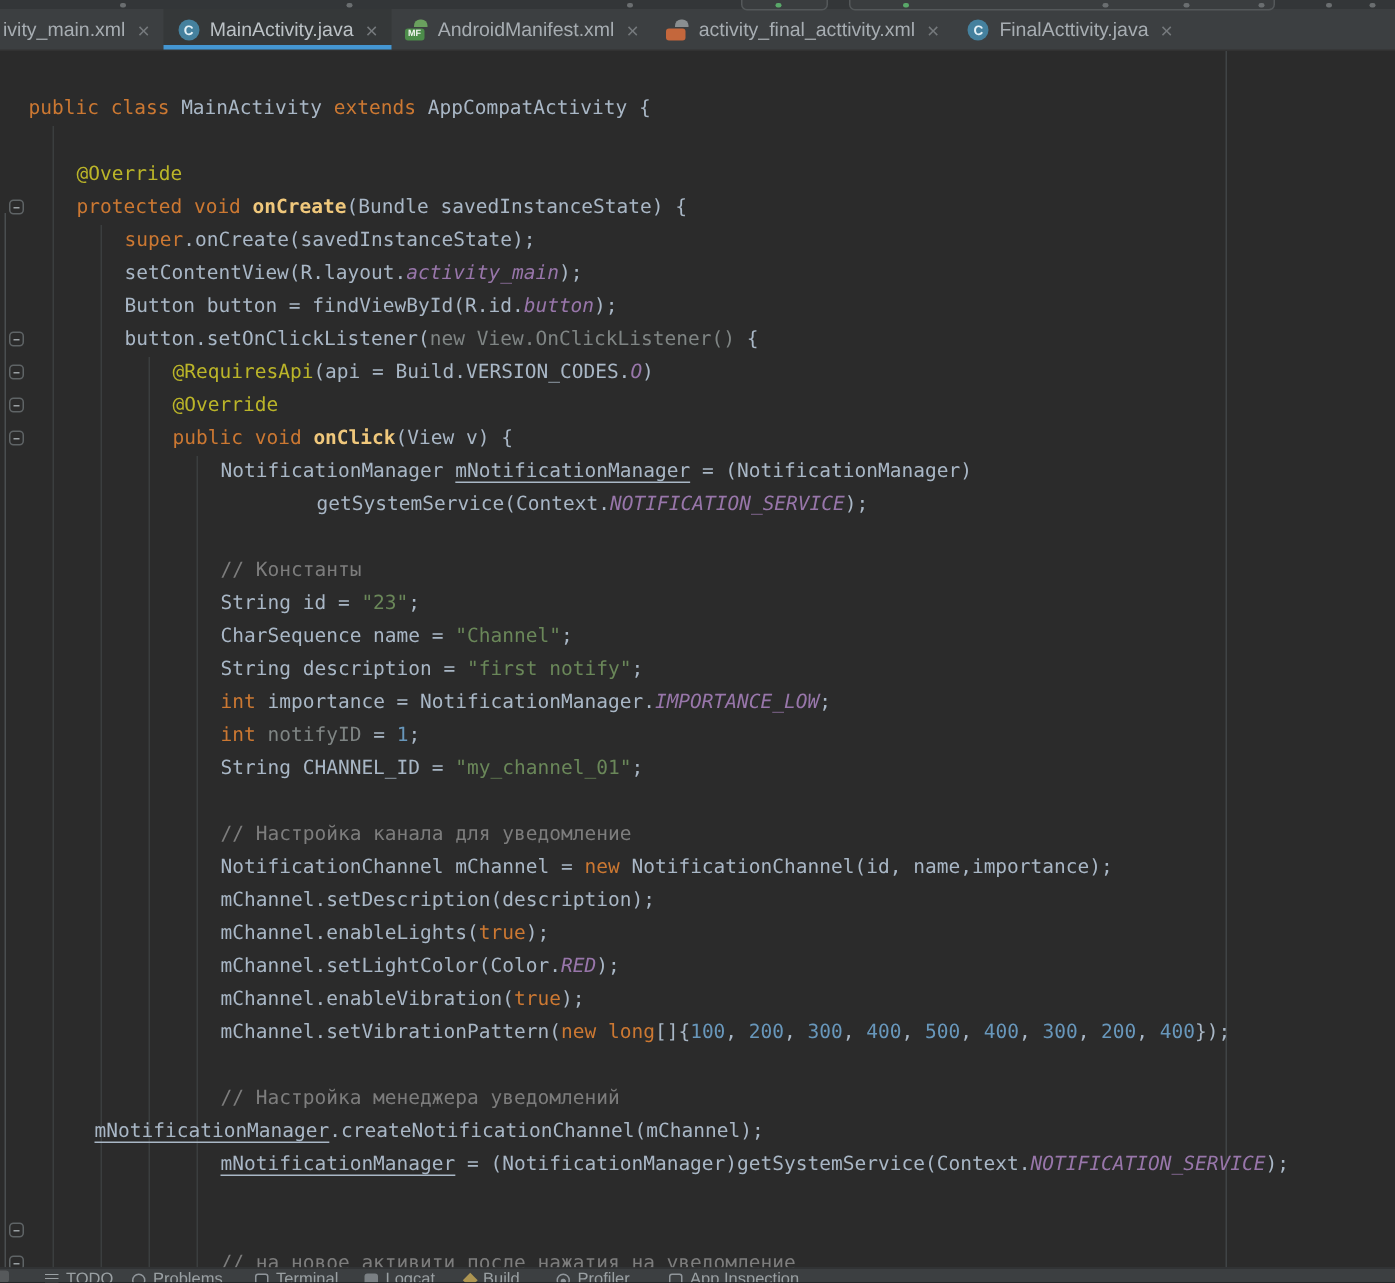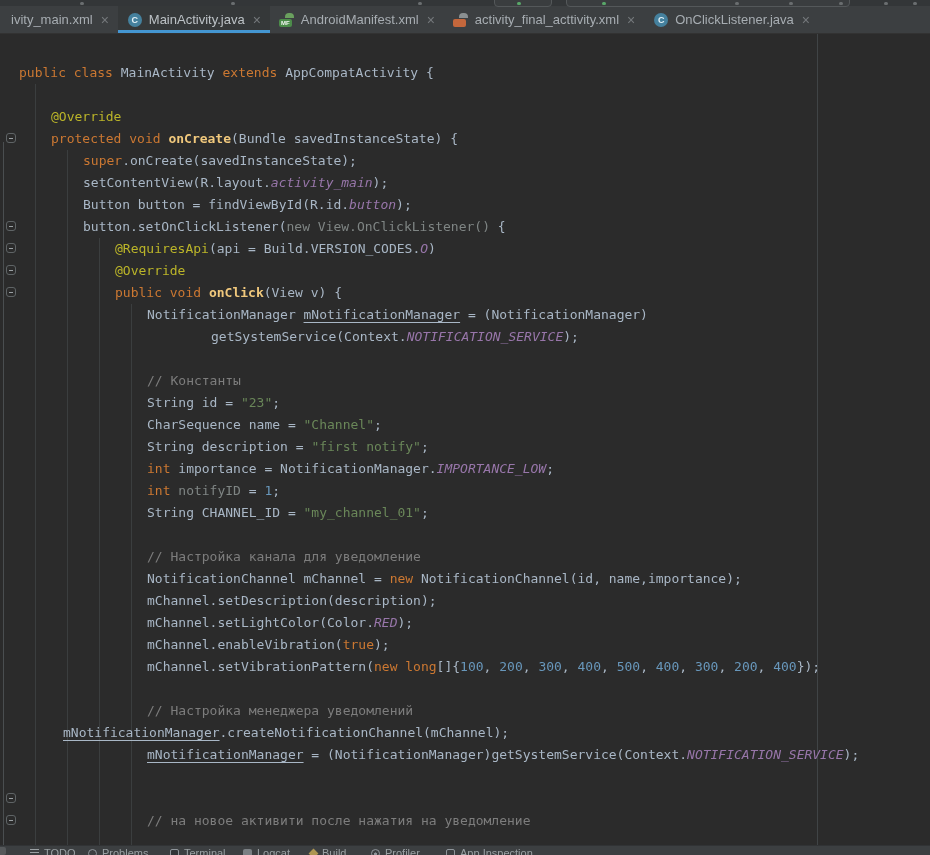--- a/index.html
+++ b/index.html
@@ -7,21 +7,21 @@
           font-family:"Liberation Sans",sans-serif;}
 
   
   .topstrip{position:absolute;left:0;top:0;width:930px;height:6px;background:#333638;z-index:5;}
   .frag-box{position:absolute;top:-5px;height:10px;border:1px solid #54585a;border-radius:4px;background:#3a3d3f;}
   .frag-dot{position:absolute;width:4px;height:3px;top:2px;border-radius:2px;background:#6a6e70;}
   .frag-dot.green{background:#59a869;}
 
   
   .tabbar{position:absolute;left:0;top:6px;width:930px;height:28px;background:#3c3f41;
-          display:flex;align-items:stretch;border-bottom:1px solid #323232;box-sizing:border-box;z-index:4;padding-left:9px;}
+          display:flex;align-items:stretch;border-bottom:1px solid #323232;box-sizing:border-box;z-index:4;}
   .tab{position:relative;display:flex;align-items:center;gap:6px;padding:0 9px;cursor:default;
        color:#a7adb2;font-size:13px;white-space:nowrap;}
   .tab.active{background:#353839;color:#bcc2c6;}
   .tab.active::after{content:"";position:absolute;left:0;right:0;bottom:0;height:3px;background:#4496d2;}
   .tab .close{color:#75797c;font-size:14px;line-height:14px;margin-left:2px;}
   .tab.first{padding-left:2px;}
 
   
   .tic{position:relative;width:16px;height:16px;flex:0 0 16px;}
   .cls-circle{position:absolute;left:1px;top:1px;width:14px;height:14px;border-radius:50%;
@@ -119,21 +119,21 @@
           <span class="droid-head"></span>
           <span class="badge"></span>
         </span>
         <span>activity_final_acttivity.xml</span>
         <span class="close">×</span>
       </div>
       <div class="tab">
         <span class="tic">
           <span class="cls-circle">C</span>
         </span>
-        <span>OnClickListener.java</span>
+        <span>FinalActtivity.java</span>
         <span class="close">×</span>
       </div>
     </div>
 
   <div class="editor">
     <div class="foldline" style="left:3px;top:108px;height:703px;"></div>
     <div class="guide" style="left:35px;top:50px;height:761px;"></div>
     <div class="guide" style="left:67px;top:116px;height:695px;"></div>
     <div class="guide" style="left:99px;top:204px;height:607px;"></div>
     <div class="guide" style="left:131px;top:270px;height:541px;"></div>
@@ -158,20 +158,21 @@
         <div class="line"><span class="txt" style="margin-left: 147px;"><span class="tok plain">String id = </span><span class="tok str">"23"</span><span class="tok plain">;</span></span></div>
         <div class="line"><span class="txt" style="margin-left: 147px;"><span class="tok plain">CharSequence name = </span><span class="tok str">"Channel"</span><span class="tok plain">;</span></span></div>
         <div class="line"><span class="txt" style="margin-left: 147px;"><span class="tok plain">String description = </span><span class="tok str">"first notify"</span><span class="tok plain">;</span></span></div>
         <div class="line"><span class="txt" style="margin-left: 147px;"><span class="tok kw">int </span><span class="tok plain">importance = NotificationManager.</span><span class="tok const">IMPORTANCE_LOW</span><span class="tok plain">;</span></span></div>
         <div class="line"><span class="txt" style="margin-left: 147px;"><span class="tok kw">int </span><span class="tok dim">notifyID</span><span class="tok plain"> = </span><span class="tok num">1</span><span class="tok plain">;</span></span></div>
         <div class="line"><span class="txt" style="margin-left: 147px;"><span class="tok plain">String CHANNEL_ID = </span><span class="tok str">"my_channel_01"</span><span class="tok plain">;</span></span></div>
         <div class="line"><span class="txt" style="margin-left: 147px;"></span></div>
         <div class="line"><span class="txt" style="margin-left: 147px;"><span class="tok com">// Настройка канала для уведомление</span></span></div>
         <div class="line"><span class="txt" style="margin-left: 147px;"><span class="tok plain">NotificationChannel mChannel = </span><span class="tok kw">new </span><span class="tok plain">NotificationChannel(id, name,importance);</span></span></div>
         <div class="line"><span class="txt" style="margin-left: 147px;"><span class="tok plain">mChannel.setDescription(description);</span></span></div>
+        <div class="line"><span class="txt" style="margin-left: 147px;"><span class="tok plain">mChannel.enableLights(</span><span class="tok kw">true</span><span class="tok plain">);</span></span></div>
         <div class="line"><span class="txt" style="margin-left: 147px;"><span class="tok plain">mChannel.setLightColor(Color.</span><span class="tok const">RED</span><span class="tok plain">);</span></span></div>
         <div class="line"><span class="txt" style="margin-left: 147px;"><span class="tok plain">mChannel.enableVibration(</span><span class="tok kw">true</span><span class="tok plain">);</span></span></div>
         <div class="line"><span class="txt" style="margin-left: 147px;"><span class="tok plain">mChannel.setVibrationPattern(</span><span class="tok kw">new long</span><span class="tok plain">[]{</span><span class="tok num">100</span><span class="tok plain">, </span><span class="tok num">200</span><span class="tok plain">, </span><span class="tok num">300</span><span class="tok plain">, </span><span class="tok num">400</span><span class="tok plain">, </span><span class="tok num">500</span><span class="tok plain">, </span><span class="tok num">400</span><span class="tok plain">, </span><span class="tok num">300</span><span class="tok plain">, </span><span class="tok num">200</span><span class="tok plain">, </span><span class="tok num">400</span><span class="tok plain">});</span></span></div>
         <div class="line"><span class="txt" style="margin-left: 147px;"></span></div>
         <div class="line"><span class="txt" style="margin-left: 147px;"><span class="tok com">// Настройка менеджера уведомлений</span></span></div>
         <div class="line"><span class="txt" style="margin-left: 63px;"><span class="tok und">mNotificationManager</span><span class="tok plain">.createNotificationChannel(mChannel);</span></span></div>
         <div class="line"><span class="txt" style="margin-left: 147px;"><span class="tok und">mNotificationManager</span><span class="tok plain"> = (NotificationManager)getSystemService(Context.</span><span class="tok const">NOTIFICATION_SERVICE</span><span class="tok plain">);</span></span></div>
         <div class="line"><span class="txt" style="margin-left: 147px;"></span></div>
         <div class="line"><span class="foldmark"></span></div>
         <div class="line"><span class="foldmark"></span><span class="txt" style="margin-left: 147px;"><span class="tok com">// на новое активити после нажатия на уведомление</span></span></div>

